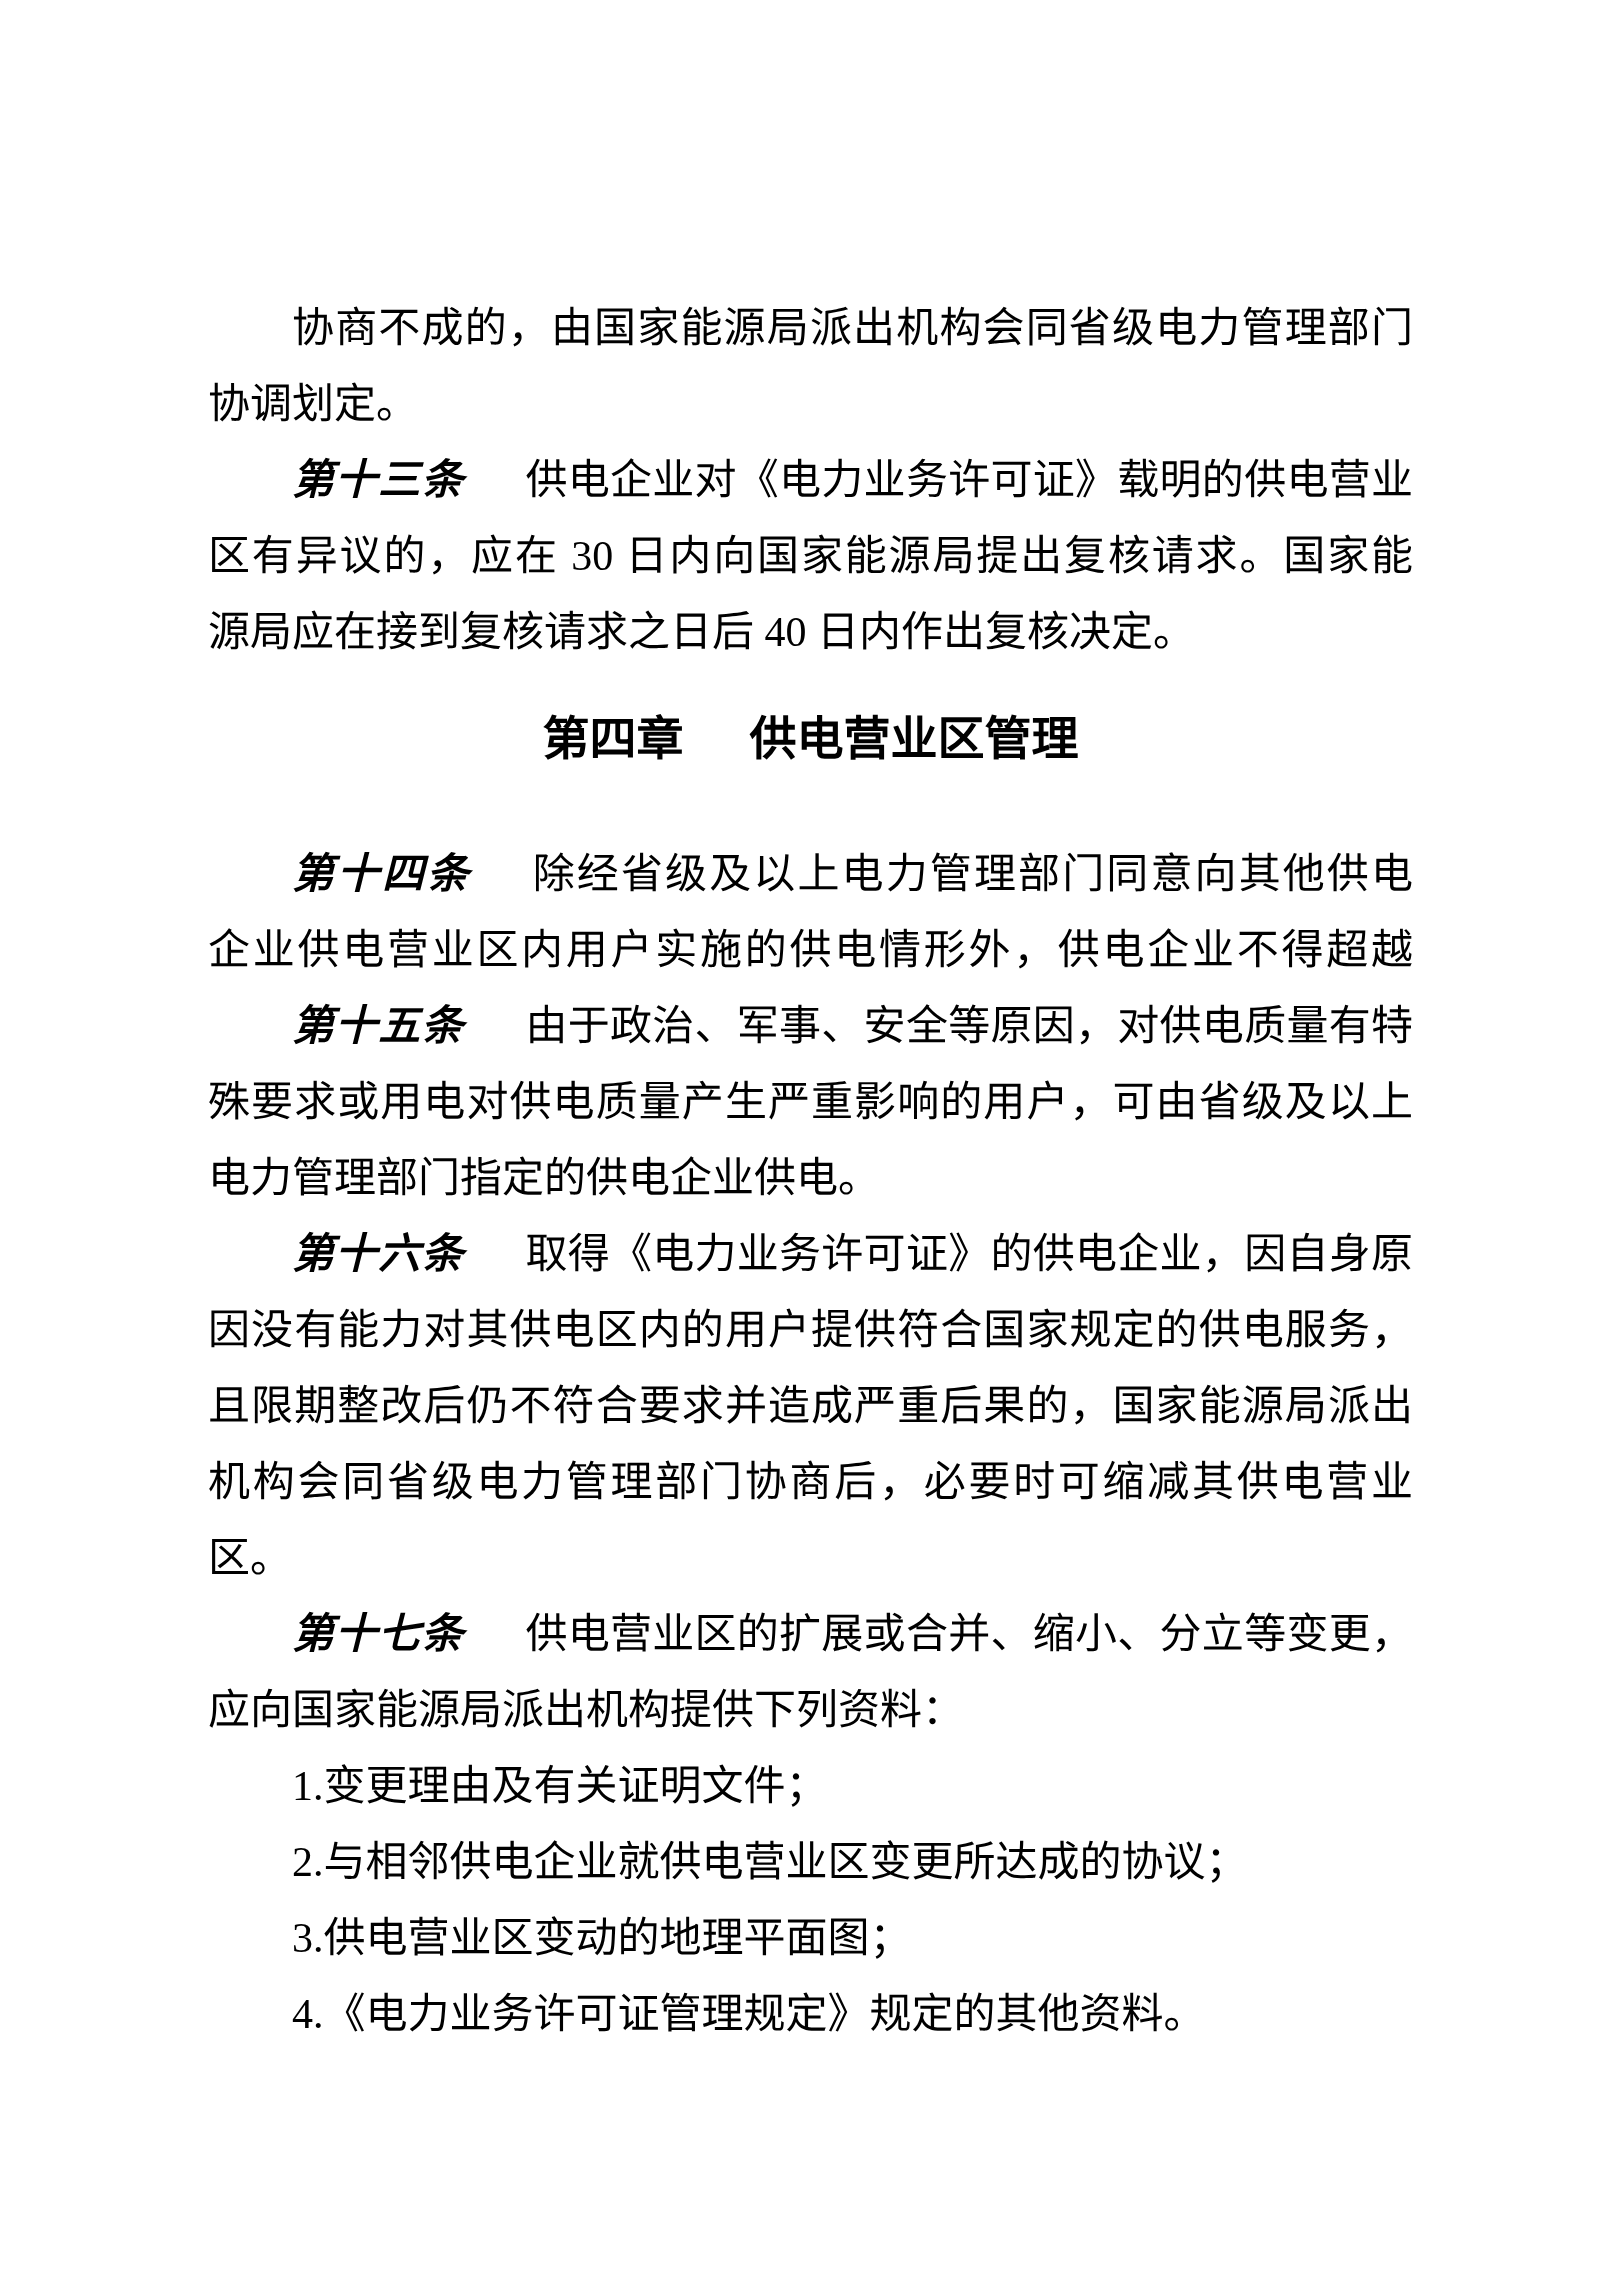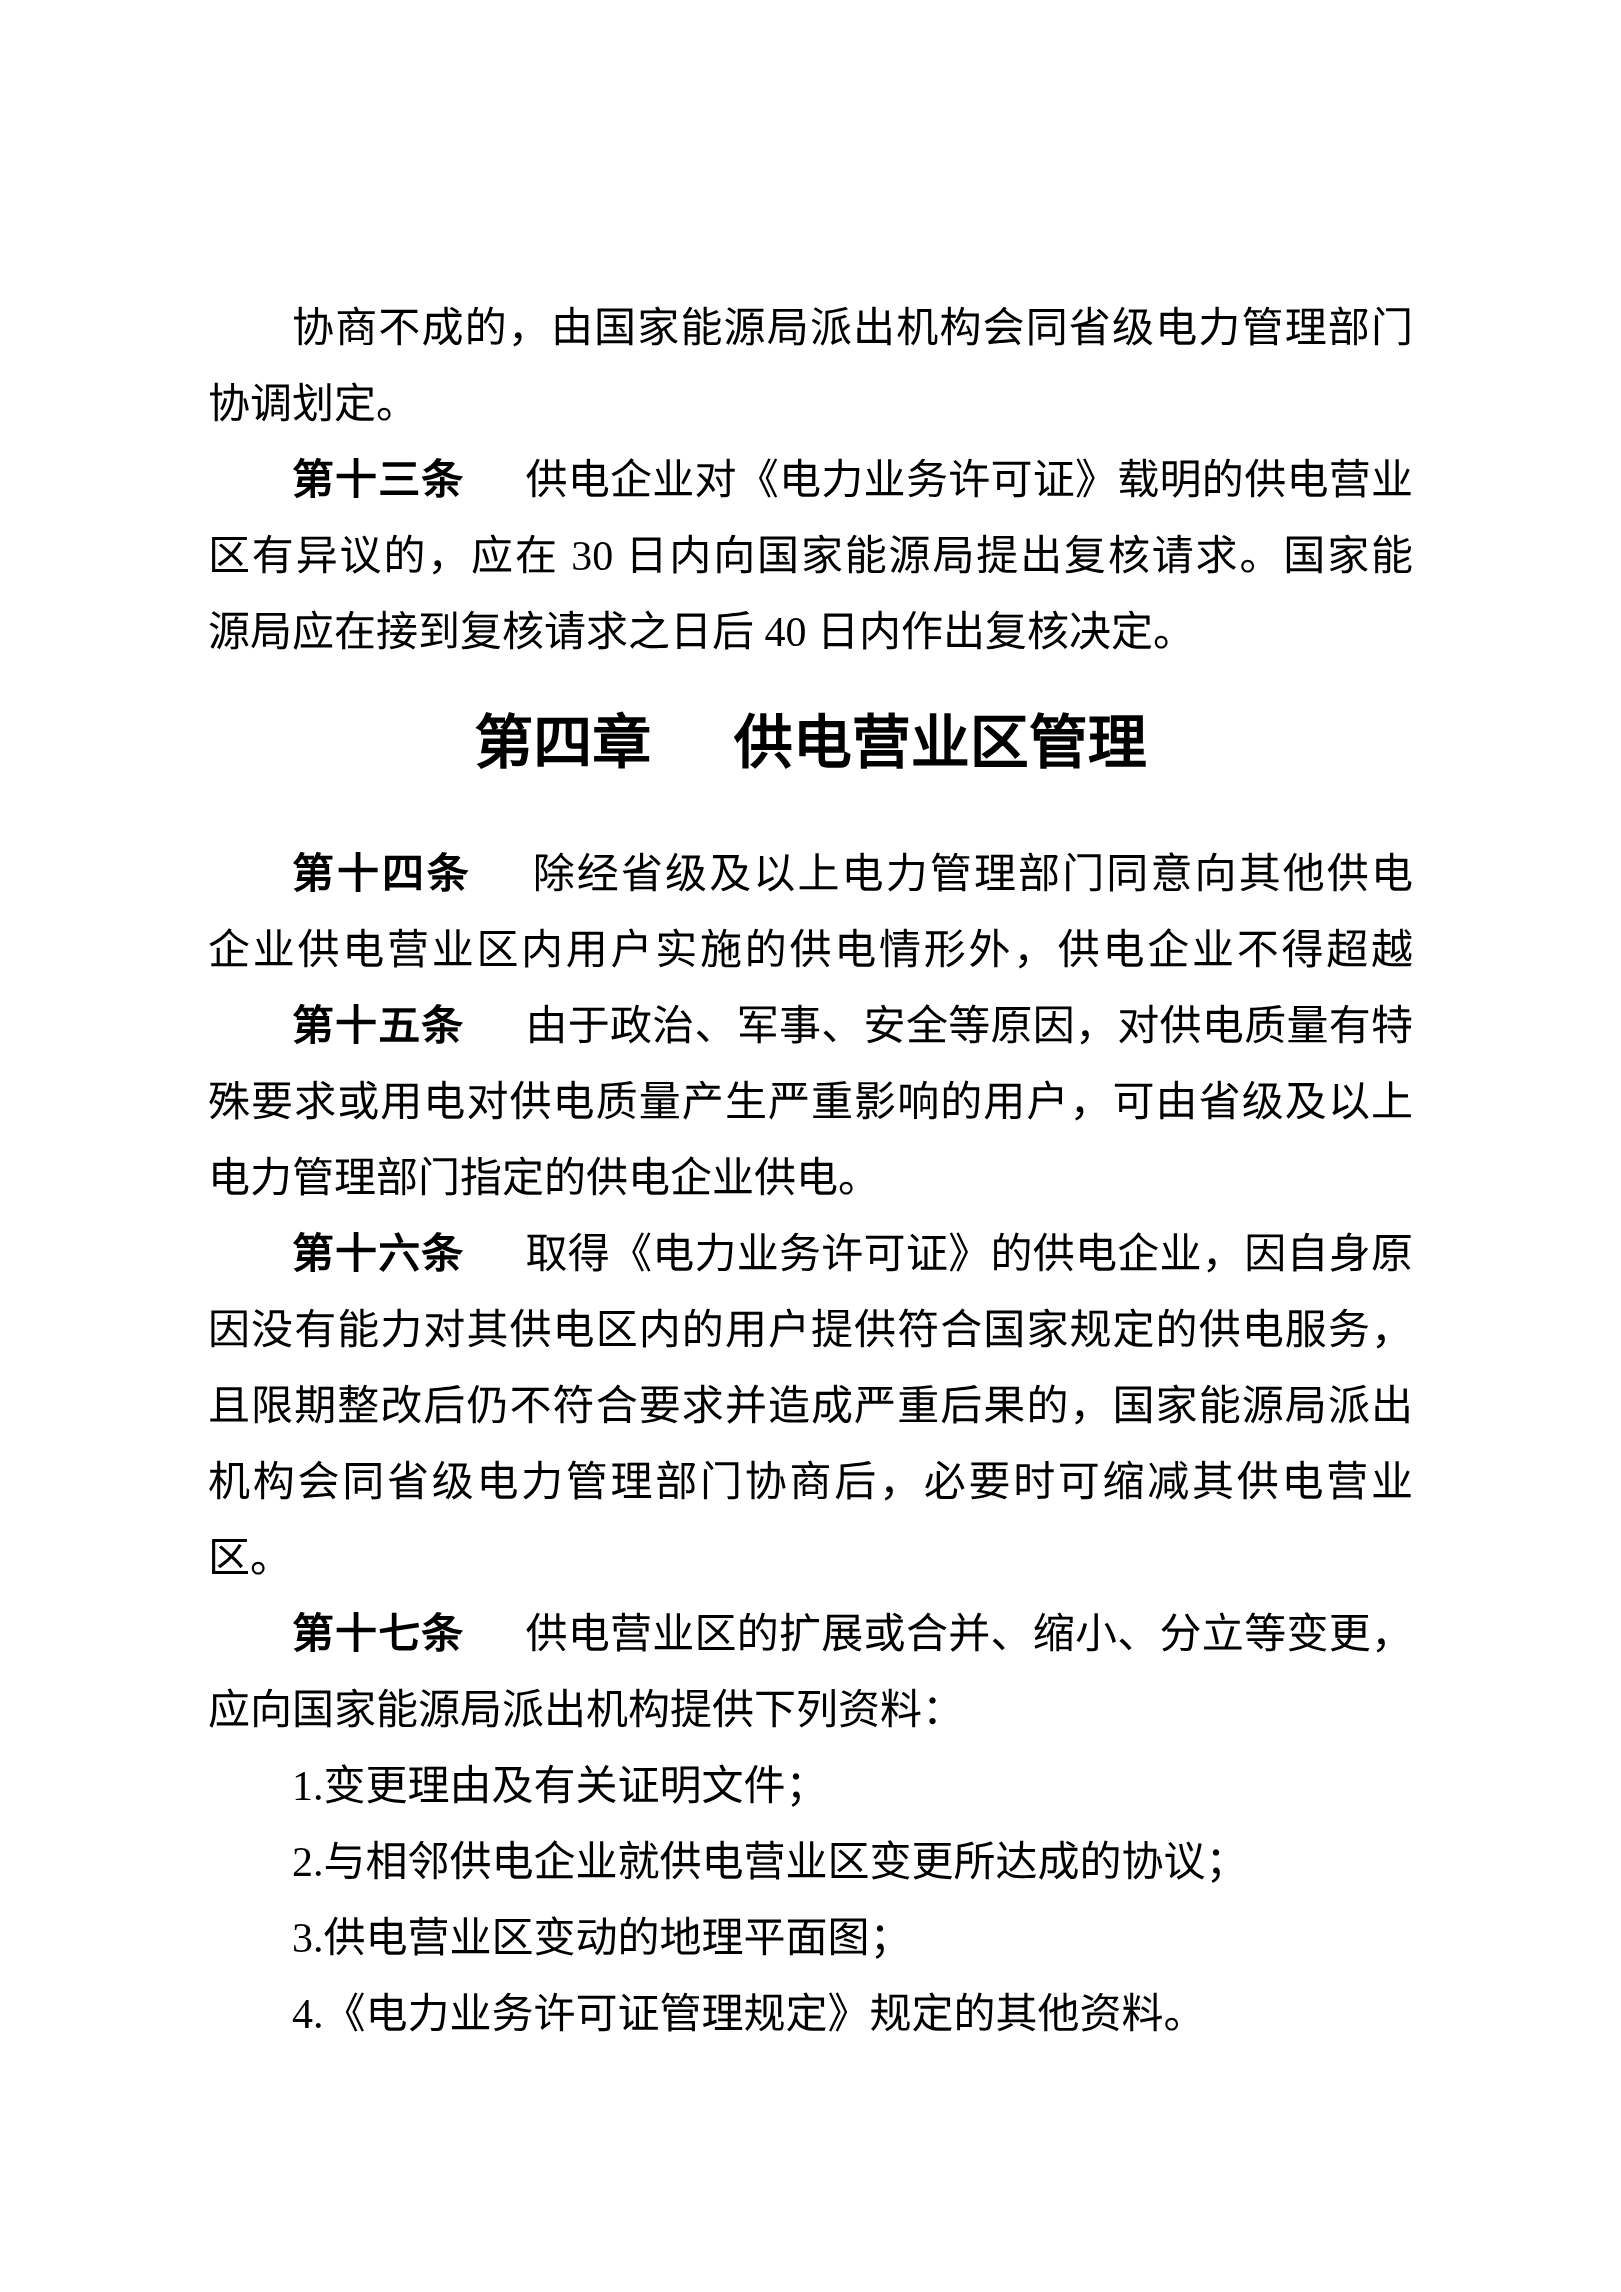--- a/index.html
+++ b/index.html
@@ -29,27 +29,28 @@
   .line.last {
     text-align-last: left;
     -moz-text-align-last: left;
   }
   .line.indent { text-indent: 2em; }
   .art-num {
     font-family: "Liberation Sans", "DejaVu Sans", sans-serif;
     font-weight: 700;
     margin-right: 1.45em;
     letter-spacing: 0.02em;
+    font-style: italic;
   }
   .chapter-heading {
     text-align-last: center;
     -moz-text-align-last: center;
-    font-family: Liberation Serif, serif;
+    font-family: Liberation Mono, monospace;
     font-weight: 700;
-    font-size: 59px;
+    font-size: 47px;
     line-height: 76px;
     margin: 35px 0 55px 0;
   }
   .chapter-heading .chapter-num { margin-right: 1.4em; }
 </style>
 </head>
 <body>
 
 <div class="page">
   <main>

